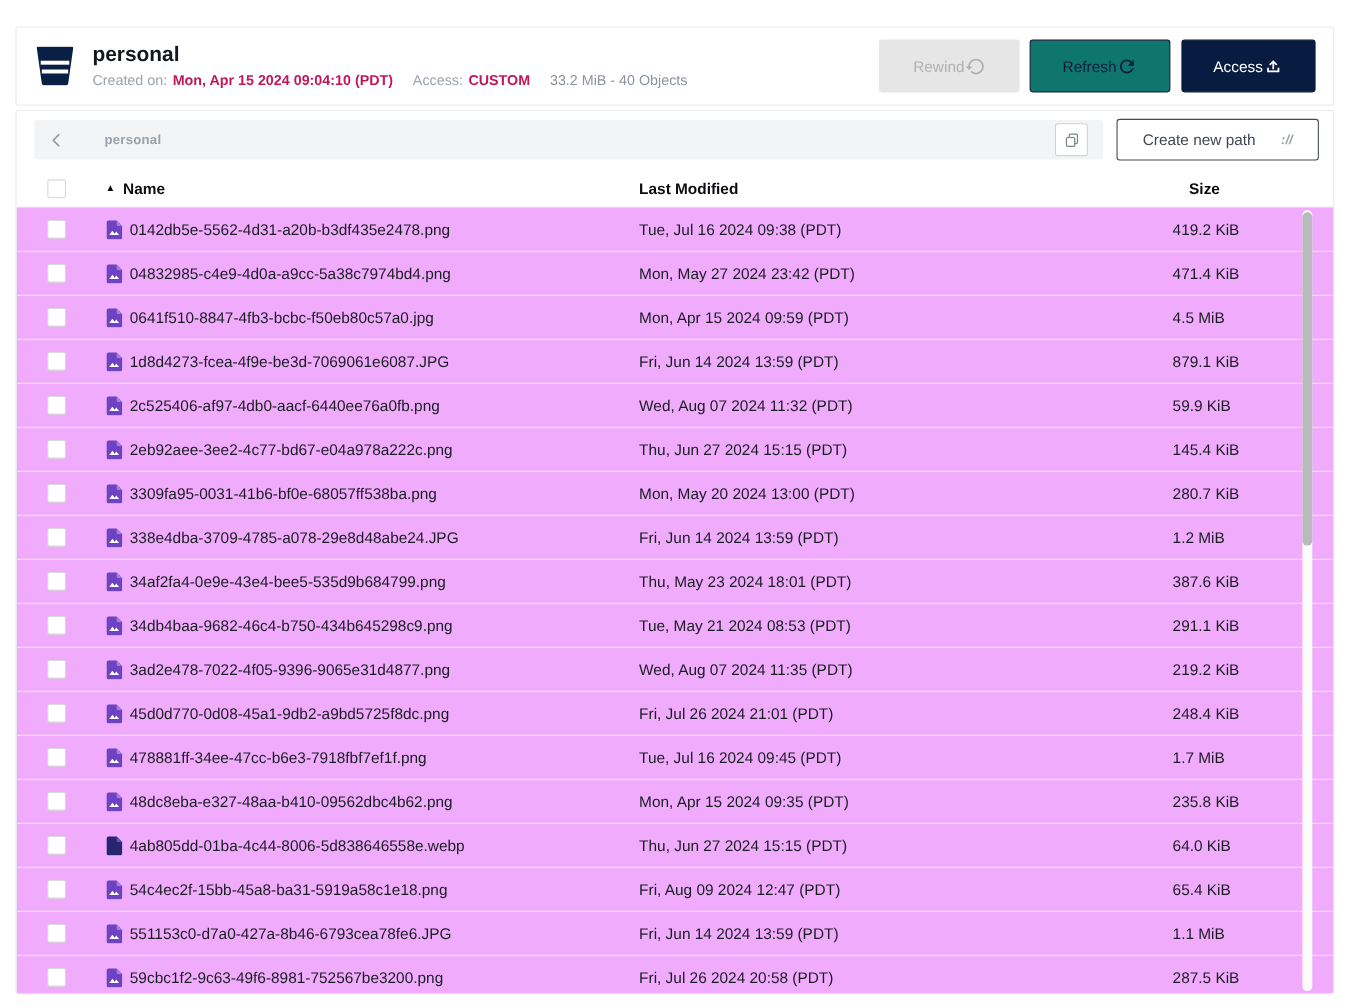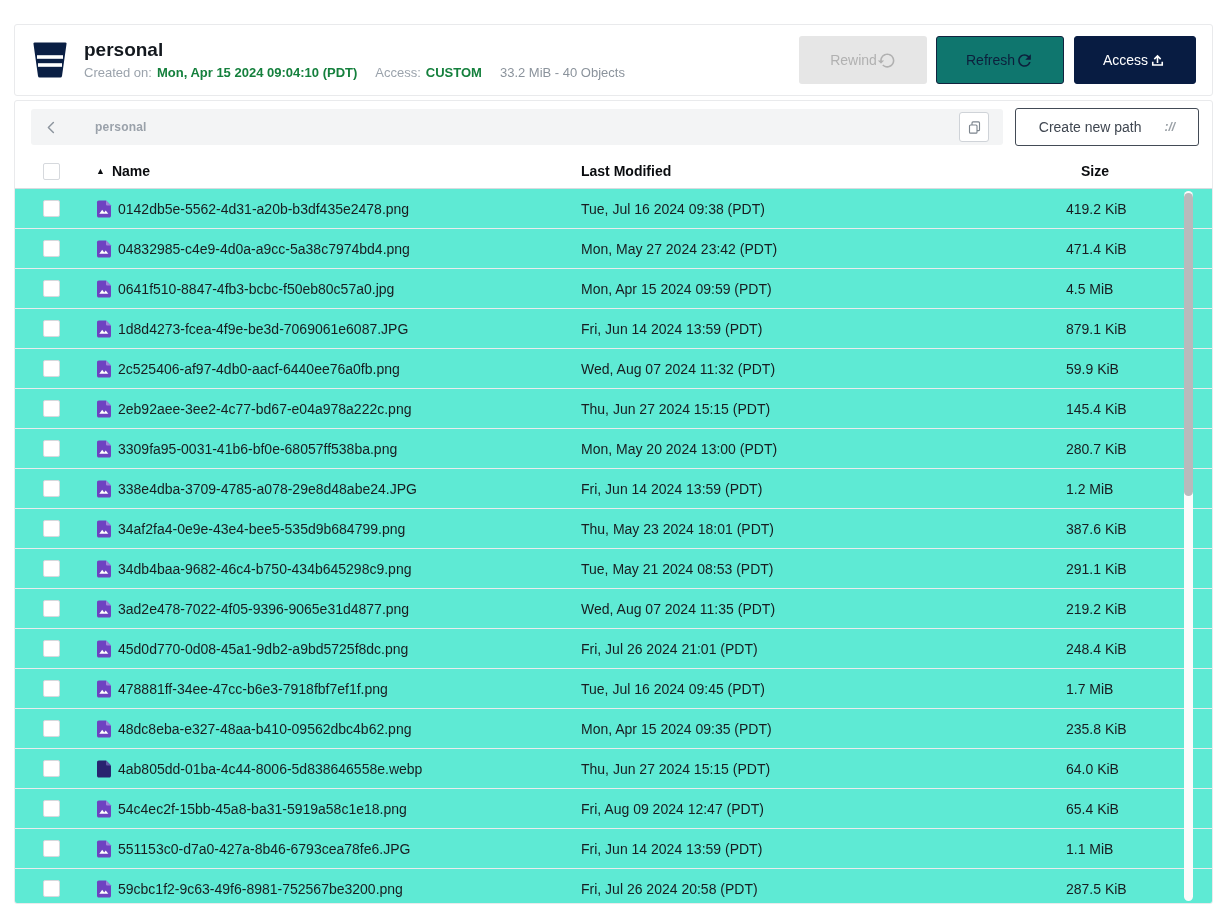--- a/index.html
+++ b/index.html
@@ -6,21 +6,21 @@
   html,body { width:1227px; height:916px; background:#ffffff; font-family:"Liberation Sans", sans-serif; position:relative; overflow:hidden; }
 
   
   .header-card { position:absolute; left:14px; top:24px; width:1199px; height:72px;
     border:1px solid #e9eaec; border-radius:3px; background:#fff;
     display:flex; align-items:center; justify-content:space-between; padding:0 16px; }
   .header-left { display:flex; align-items:center; }
   .bucket-icon { width:38px; height:36px; margin-right:15px; flex:none; }
   .bucket-title { font-size:19px; font-weight:700; color:#13181e; line-height:1.1; }
   .bucket-sub { margin-top:4px; font-size:13px; color:#9ba3ac; display:flex; align-items:baseline; white-space:nowrap; }
-  .bucket-sub b { color:#15803d; font-weight:700; margin-left:5px; }
+  .bucket-sub b { color:#be185d; font-weight:700; margin-left:5px; }
   .sub-gap { margin-left:18px; }
   .usage { margin-left:18px; color:#8b939c; }
 
   .header-actions { display:flex; align-items:center; }
   .btn { height:48px; border-radius:3px; font-size:14px; font-family:inherit;
     display:flex; align-items:center; justify-content:center; cursor:pointer; }
   .btn svg { width:19px; height:19px; flex:none; }
   .btn-rewind { width:128px; background:#e6e6e6; border:none; color:#b1b1b1; cursor:default; }
   .btn-refresh { width:128px; margin-left:9px; background:#0f766e; border:1px solid #13233f; color:#0d1f3c; }
   .btn-upload { width:122px; margin-left:10px; background:#081c42; border:1px solid #081c42; color:#fff; }
@@ -46,21 +46,21 @@
     display:flex; align-items:center; padding:0 16px 0 28px;
     border-bottom:1px solid #d8dbdf; font-size:14px; font-weight:700; color:#0a0c0f; }
   .cb { width:17px; height:17px; border:1px solid #d6d9dd; border-radius:2px; background:#fff; flex:none; cursor:pointer; }
   .head-name { margin-left:36px; width:485px; display:flex; align-items:center; gap:7px; }
   .sort-arrow { font-size:9px; color:#0a0c0f; line-height:1; }
   .head-mod { width:485px; }
   .head-size { flex:1; padding-left:15px; }
 
   .rows { position:absolute; left:0; top:88px; width:1199px; }
   .row { display:flex; align-items:center; height:40px; padding:0 16px 0 28px;
-    border-bottom:1px solid #eaebed; font-size:14px; color:#191c20; background:#5eead4; cursor:pointer; }
+    border-bottom:1px solid #eaebed; font-size:14px; color:#191c20; background:#f0abfc; cursor:pointer; }
   .icon-cell { margin-left:36px; width:16px; height:18px; flex:none; display:flex; }
   .icon-cell svg { width:16px; height:18px; }
   .name-cell { margin-left:6px; width:463px; white-space:nowrap; overflow:hidden; }
   .mod-cell { width:485px; }
   .size-cell { flex:1; }
 
   .scrollbar { position:absolute; top:90px; right:19px; width:9px; height:710px; background:#fbfbfb; border-radius:5px; }
   .scroll-thumb { position:absolute; top:2px; left:0; width:9px; height:303px; background:#b9babc; border-radius:5px; cursor:pointer; }
 </style>
 </head>

